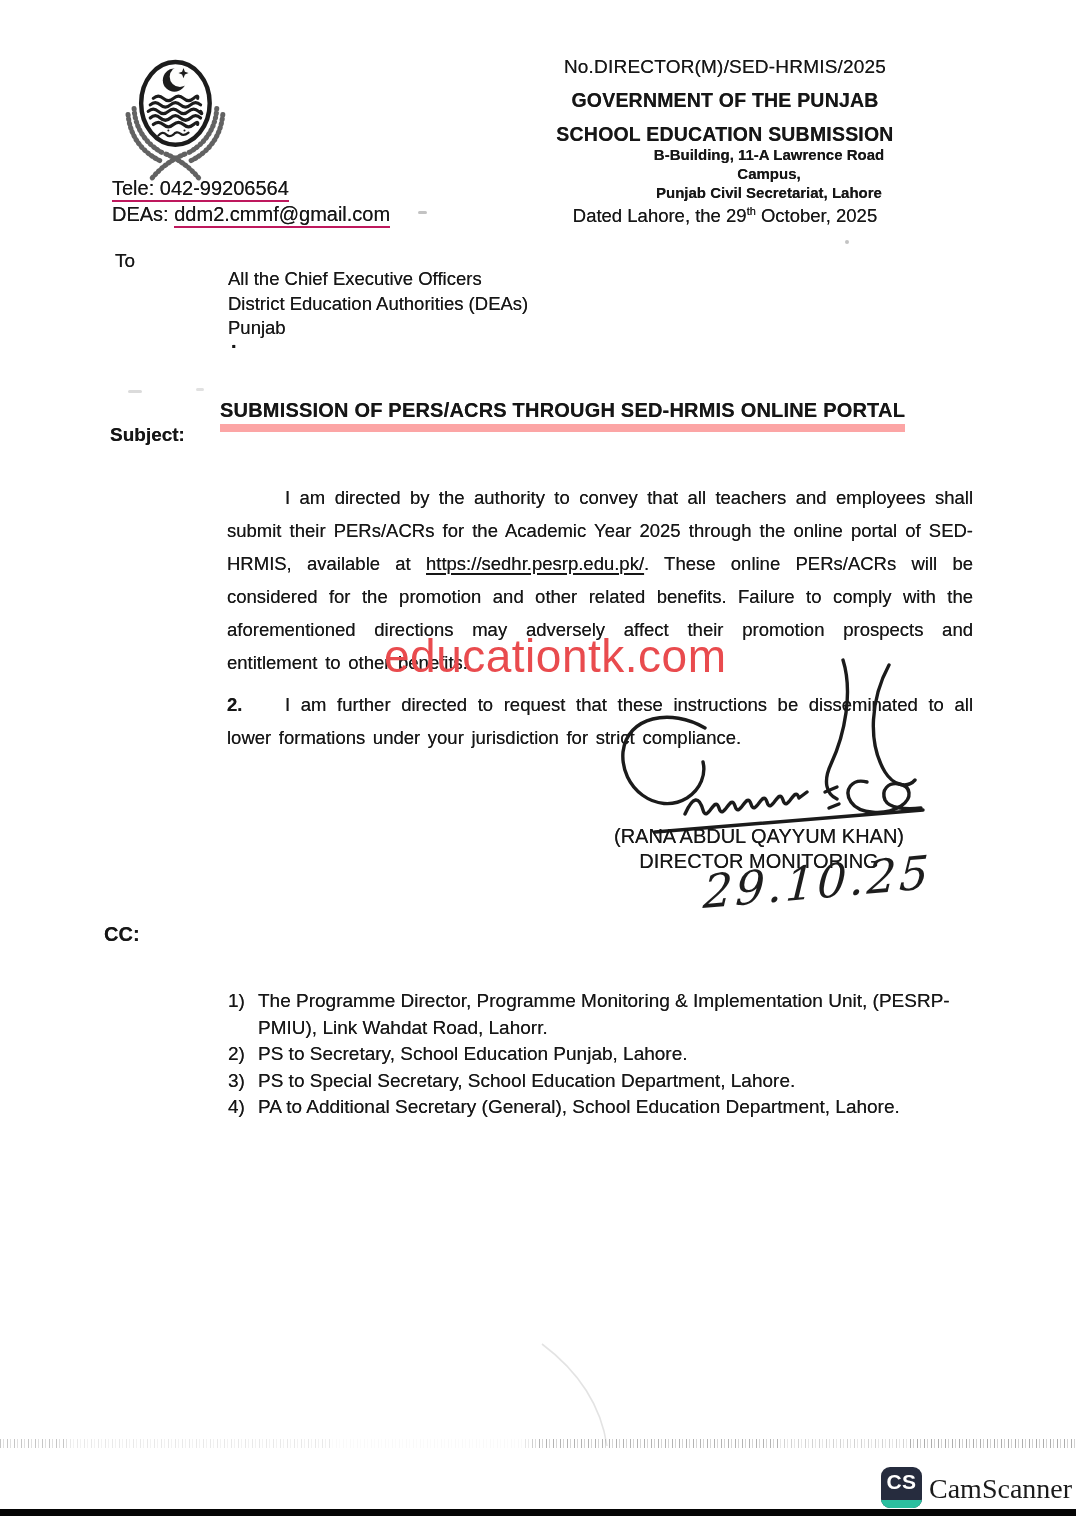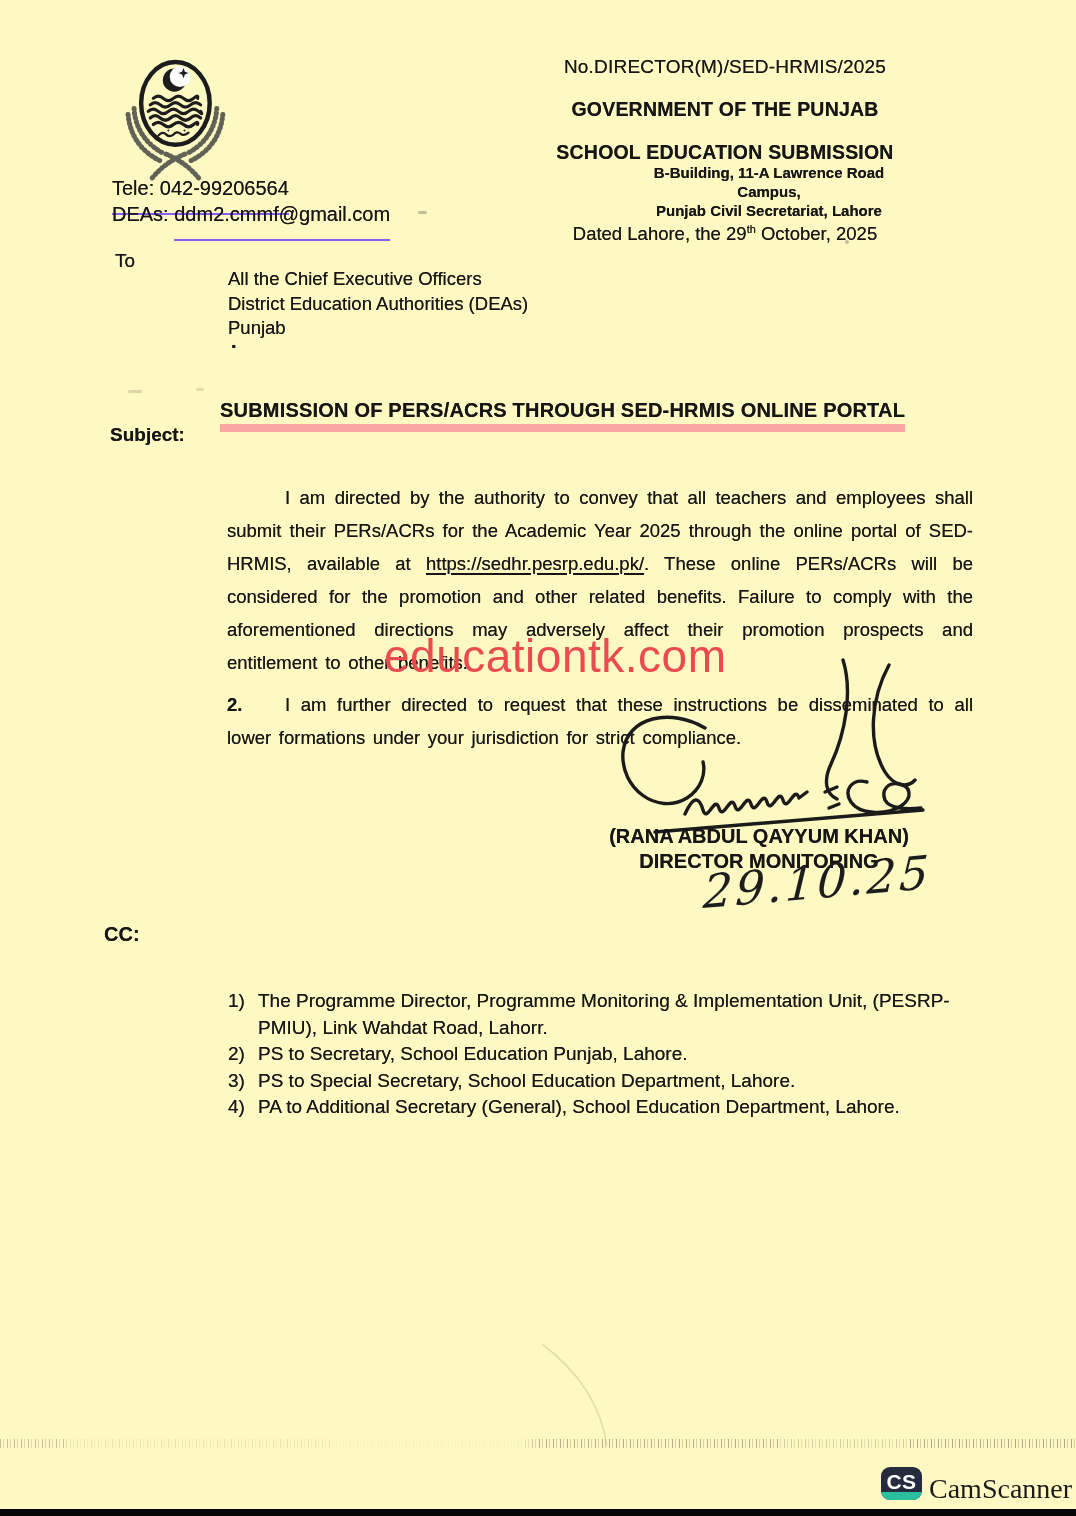--- a/index.html
+++ b/index.html
@@ -1,34 +1,34 @@
 <!DOCTYPE html>
 <html><head>
 <meta charset="utf-8">
 <style>
   html,body{margin:0;padding:0;background:#e9e9e9;}
   .page{
     position:relative; width:1076px; height:1516px; margin:0 auto;
-    background:#fef9c3; overflow:hidden;
+    background:#ffffff; overflow:hidden;
     font-family:"Liberation Sans", sans-serif; color:#161616;
   }
   .ink{color:#161616; text-shadow:0 0 .4px rgba(10,10,10,.75);}
 
   
   .crest-svg{position:absolute; left:122px; top:57px; width:126px; height:128px;}
   .hdr{position:absolute; left:543px; top:56px; width:364px; text-align:center; line-height:1.18;}
   .hdr-ref{font-size:19px; letter-spacing:.2px;}
-  .hdr-org{font-size:19.5px; font-weight:700; letter-spacing:.2px; margin-top:20px;}
+  .hdr-org{font-size:19.5px; font-weight:700; letter-spacing:.2px; margin-top:11px;}
   .hdr-addr{font-size:15px; font-weight:700; margin-left:88px; line-height:1.25;}
   .hdr-addr:first-of-type{margin-top:3px;}
   .hdr-date{font-size:18.5px; margin-top:2px;}
   .hdr-date sup{font-size:11px;}
 
   .contact{position:absolute; left:112px; top:175px; font-size:20px; line-height:1.3;}
-  .u2{border-bottom:2px solid #8b5cf6; padding-bottom:14px;}
+  .u2{border-bottom:2px solid #be185d; padding-bottom:1px;}
 
   
   .to-label{position:absolute; left:115px; top:250px; font-size:19px;}
   .addr-block{position:absolute; left:228px; top:267px; font-size:18.5px; line-height:24.5px;}
   .stray-period{position:absolute; left:231px; top:330px; font-size:20px; font-weight:700;}
 
   
   .subj-label{position:absolute; left:110px; top:424px; font-size:19px; font-weight:700;}
   .subj-text{position:absolute; left:220px; top:399px; font-size:20px; font-weight:700;
              letter-spacing:.2px; border-bottom:8px solid #fca5a5; padding-bottom:2px;}
@@ -40,21 +40,21 @@
   .para2{position:absolute; left:227px; top:669px; width:746px; font-size:18.5px;
          line-height:33px; text-align:justify; text-indent:58px; word-spacing:2.5px;}
   .para2-num{position:absolute; left:0; top:0; text-indent:0; font-weight:700;}
 
   .watermark{position:absolute; left:384px; top:629px; font-size:46px; letter-spacing:.5px;
              font-weight:400; z-index:3; text-shadow:none;}
 
   
   .sig-svg{position:absolute; left:605px; top:650px; width:340px; height:200px; z-index:4;}
   .sig-block{position:absolute; left:598px; top:824px; width:322px; text-align:center;
-             font-size:20px; font-weight:700; line-height:25px; z-index:5;}
+             font-size:20px; font-weight:400; line-height:25px; z-index:5;}
   .hand-date{position:absolute; left:703px; top:855px; font-size:46px; z-index:5;
              font-family:"DejaVu Serif", serif; font-style:italic; letter-spacing:3px;
              transform:rotate(-5deg) skewX(-8deg); color:#1d1d1d; text-shadow:none;}
 
   
   .cc-label{position:absolute; left:104px; top:923px; font-size:20px; font-weight:700;}
   .cc-list{position:absolute; left:228px; top:988px; width:748px; font-size:19px; line-height:26.5px;}
   .cc-item{display:flex;}
   .cc-num{flex:0 0 30px;}
   .cc-text{flex:1;}
@@ -67,21 +67,21 @@
                rgba(25,25,25,.3) 3px 4px, transparent 4px 7px);
     -webkit-mask-image:linear-gradient(90deg, rgba(0,0,0,.45) 0 70px, rgba(0,0,0,.18) 70px 330px,
                rgba(0,0,0,.05) 330px 520px, rgba(0,0,0,.6) 540px 780px,
                rgba(0,0,0,.35) 780px 910px, rgba(0,0,0,.65) 910px 1076px);
     mask-image:linear-gradient(90deg, rgba(0,0,0,.45) 0 70px, rgba(0,0,0,.18) 70px 330px,
                rgba(0,0,0,.05) 330px 520px, rgba(0,0,0,.6) 540px 780px,
                rgba(0,0,0,.35) 780px 910px, rgba(0,0,0,.65) 910px 1076px);
     filter:blur(.5px);}
 
   
-  .cs-icon{position:absolute; left:881px; top:1467px; width:41px; height:33px;
+  .cs-icon{position:absolute; left:881px; top:1467px; width:41px; height:41px;
     background:#262c3e; border-radius:9px; overflow:hidden;}
   .cs-icon .cs-letters{position:absolute; left:0; top:3px; width:100%; text-align:center;
     color:#fff; font-weight:700; font-size:21px; letter-spacing:.5px;
     font-family:"Liberation Sans", sans-serif;}
   .cs-icon .cs-strip{position:absolute; left:0; bottom:0; width:100%; height:8px; background:#2bbf9f;}
   .cs-brand{position:absolute; left:929px; top:1473px; font-size:28px; color:#1b1b1b;
     font-family:"Liberation Serif", serif;}
   .bottom-bar{position:absolute; left:0; top:1509px; width:1076px; height:7px; background:#050505;}
 </style>
 </head>

